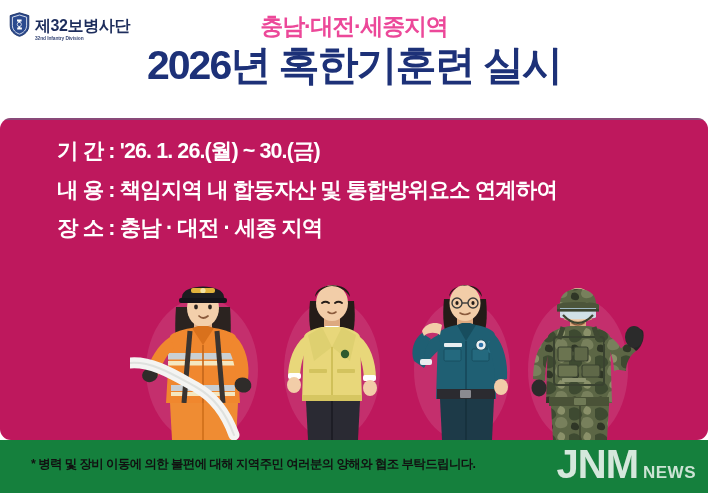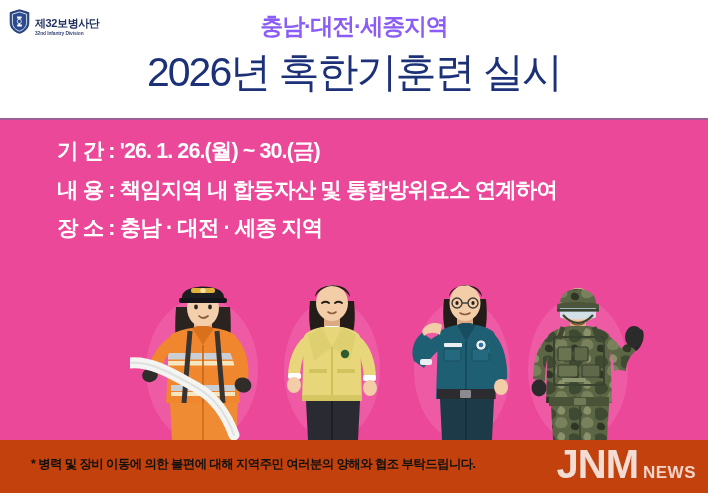--- a/index.html
+++ b/index.html
@@ -11,51 +11,51 @@
   }
   .poster{position:relative;width:708px;height:493px;background:#ffffff;overflow:hidden;}
 
   
   .header{position:absolute;left:0;top:0;width:708px;height:118px;background:#ffffff;}
 
   .logo{position:absolute;left:9px;top:7px;display:flex;align-items:center;gap:5px;}
   .logo-shield{position:relative;width:21px;height:25px;flex:none;}
   .logo-shield svg{display:block;width:21px;height:25px;}
   .logo-text{display:flex;flex-direction:column;justify-content:center;line-height:1;}
-  .logo-kr{font-size:11px;font-weight:bold;color:#1d2d5c;letter-spacing:-0.4px;white-space:nowrap;margin-top:11px;}
+  .logo-kr{font-size:16px;font-weight:bold;color:#1d2d5c;letter-spacing:-0.4px;white-space:nowrap;margin-top:11px;}
   .logo-en{font-size:5px;font-weight:bold;color:#3a4a78;letter-spacing:-0.1px;white-space:nowrap;margin-top:2px;transform:scaleX(0.97);transform-origin:left center;}
 
   .title-block{position:absolute;left:0;top:14px;width:708px;text-align:center;}
   .subtitle{
-    font-size:23px;font-weight:bold;color:#8b5cf6;
+    font-size:23px;font-weight:bold;color:#ec4899;
     letter-spacing:-1.2px;line-height:1.12;white-space:nowrap;
   }
   .maintitle{
-    font-size:41px;font-weight:normal;color:#1d3178;
-    letter-spacing:-2px;line-height:1.18;white-space:nowrap;margin-top:8px;
+    font-size:41px;font-weight:bold;color:#1d3178;
+    letter-spacing:-2px;line-height:1.18;white-space:nowrap;margin-top:1px;
   }
 
   
-  .navy{position:absolute;left:0;top:118px;width:708px;height:322px;background:#ec4899;overflow:hidden;}
+  .navy{position:absolute;left:0;top:118px;width:708px;height:322px;background:#be185d;overflow:hidden;border-radius:11px;}
   .navy-top-line{position:absolute;left:0;top:0;width:708px;height:2px;background:#5d7390;opacity:.55;}
 
   .info{position:absolute;left:57px;top:23px;color:#ffffff;}
   .info-line{
     font-size:21.5px;font-weight:bold;color:#ffffff;
     letter-spacing:-0.9px;line-height:1;white-space:nowrap;margin-bottom:17px;
   }
   .info-line.indent{margin-left:70px;margin-bottom:0;}
 
   
   .figures{position:absolute;left:0;bottom:0;width:708px;height:165px;}
   .fig{position:absolute;bottom:0;}
   .fig svg{display:block;}
 
   
-  .footer{position:absolute;left:0;top:440px;width:708px;height:53px;background:#c2410c;}
+  .footer{position:absolute;left:0;top:440px;width:708px;height:53px;background:#15803d;}
   .footer-note{
     position:absolute;left:31px;top:16px;
     font-size:12.4px;font-weight:bold;color:#111111;
     letter-spacing:-0.55px;white-space:nowrap;
   }
   .watermark{
     position:absolute;right:12px;top:2px;
     display:flex;align-items:baseline;gap:5px;
     pointer-events:none;
   }

